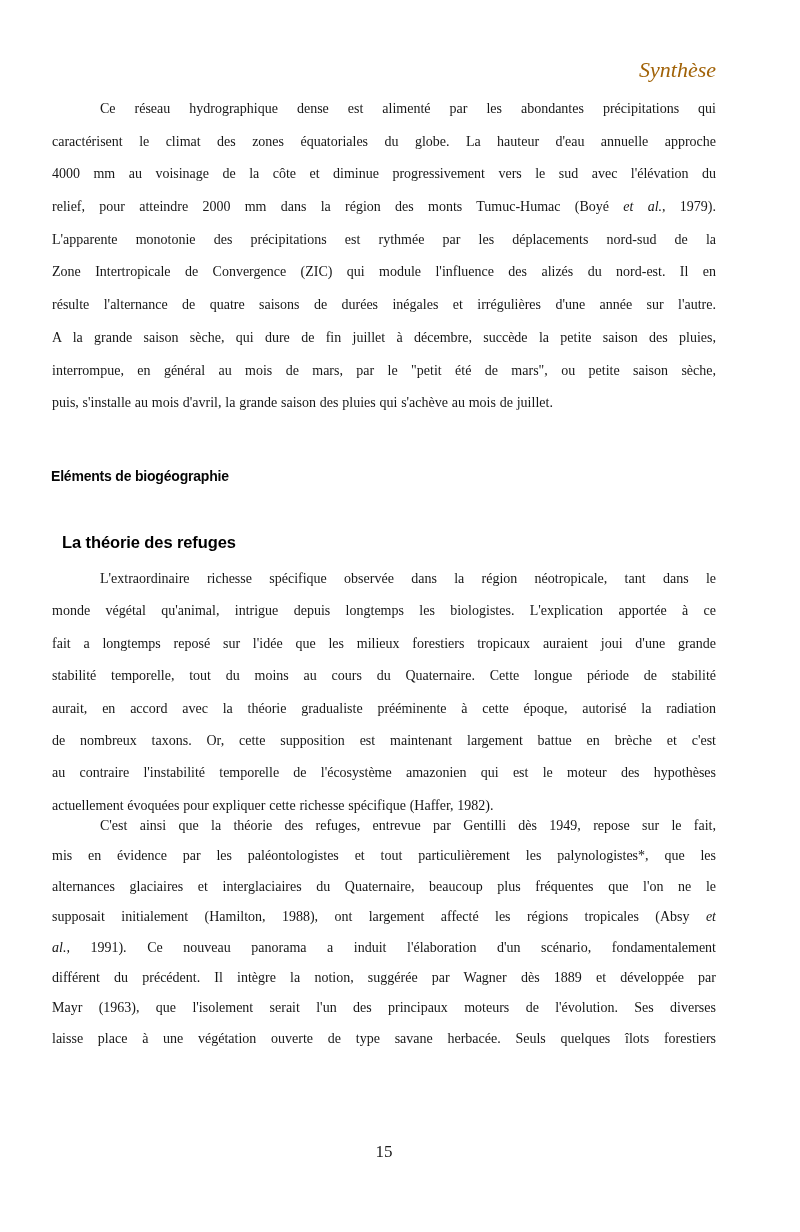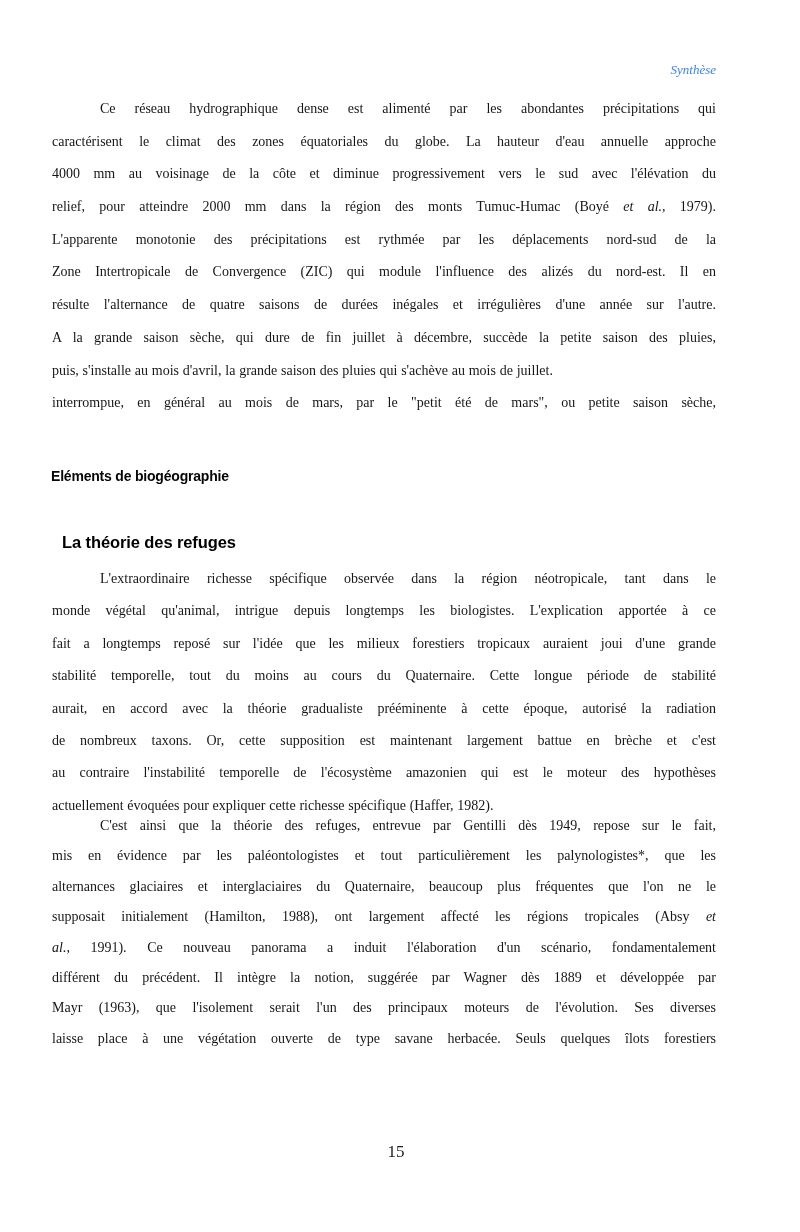--- a/index.html
+++ b/index.html
@@ -12,23 +12,23 @@
     font-family: "Liberation Serif", serif;
     overflow: hidden;
   }
   .running-header {
     position: absolute;
     top: 60px;
     left: 52px;
     width: 664px;
     text-align: right;
     font-style: italic;
-    font-size: 13px;
+    font-size: 22px;
     line-height: 20px;
-    color: #3b82f6;
+    color: #a16207;
   }
   .para {
     position: absolute;
     left: 52px;
     width: 664px;
     font-size: 14px;
     color: #161616;
   }
   .para .line {
     line-height: var(--lh);
@@ -66,21 +66,21 @@
     font-family: "Liberation Sans", sans-serif;
     font-weight: bold;
     font-size: 16.5px;
     letter-spacing: -0.1px;
     line-height: 20px;
     color: #000000;
   }
   .page-number {
     position: absolute;
     top: 1142px;
-    left: 64px;
+    left: 52px;
     width: 664px;
     text-align: center;
     font-size: 17px;
     line-height: 20px;
     color: #1b1b1b;
   }
 </style>
 </head>
 <body>
 
@@ -89,22 +89,22 @@
 
   <div class="para p1">
       <div class="line first"><span>Ce réseau hydrographique dense est alimenté par les abondantes précipitations qui</span></div>
       <div class="line"><span>caractérisent le climat des zones équatoriales du globe. La hauteur d'eau annuelle approche</span></div>
       <div class="line"><span>4000 mm au voisinage de la côte et diminue progressivement vers le sud avec l'élévation du</span></div>
       <div class="line"><span>relief, pour atteindre 2000 mm dans la région des monts Tumuc-Humac (Boyé </span><em>et al.</em><span>, 1979).</span></div>
       <div class="line"><span>L'apparente monotonie des précipitations est rythmée par les déplacements nord-sud de la</span></div>
       <div class="line"><span>Zone Intertropicale de Convergence (ZIC) qui module l'influence des alizés du nord-est. Il en</span></div>
       <div class="line"><span>résulte l'alternance de quatre saisons de durées inégales et irrégulières d'une année sur l'autre.</span></div>
       <div class="line"><span>A la grande saison sèche, qui dure de fin juillet à décembre, succède la petite saison des pluies,</span></div>
+      <div class="line"><span>interrompue, en général au mois de mars, par le "petit été de mars", ou petite saison sèche,</span></div>
       <div class="line last"><span>puis, s'installe au mois d'avril, la grande saison des pluies qui s'achève au mois de juillet.</span></div>
-      <div class="line"><span>interrompue, en général au mois de mars, par le "petit été de mars", ou petite saison sèche,</span></div>
     </div>
 
   <h1 class="h1">Eléments de biogéographie</h1>
 
   <h2 class="h2">La théorie des refuges</h2>
 
   <div class="para p2">
       <div class="line first"><span>L'extraordinaire richesse spécifique observée dans la région néotropicale, tant dans le</span></div>
       <div class="line"><span>monde végétal qu'animal, intrigue depuis longtemps les biologistes. L'explication apportée à ce</span></div>
       <div class="line"><span>fait a longtemps reposé sur l'idée que les milieux forestiers tropicaux auraient joui d'une grande</span></div>

